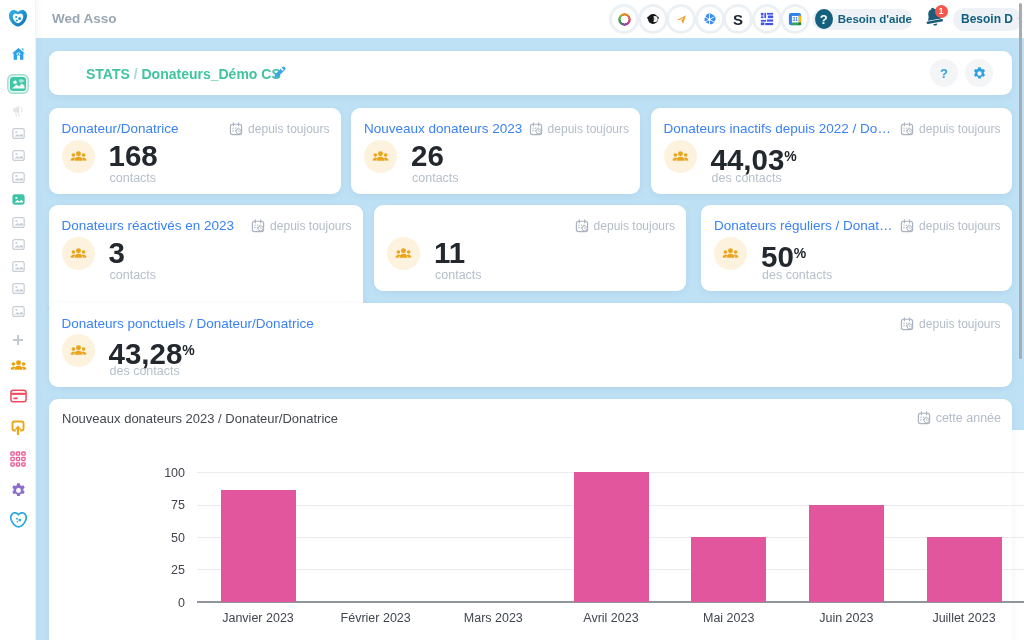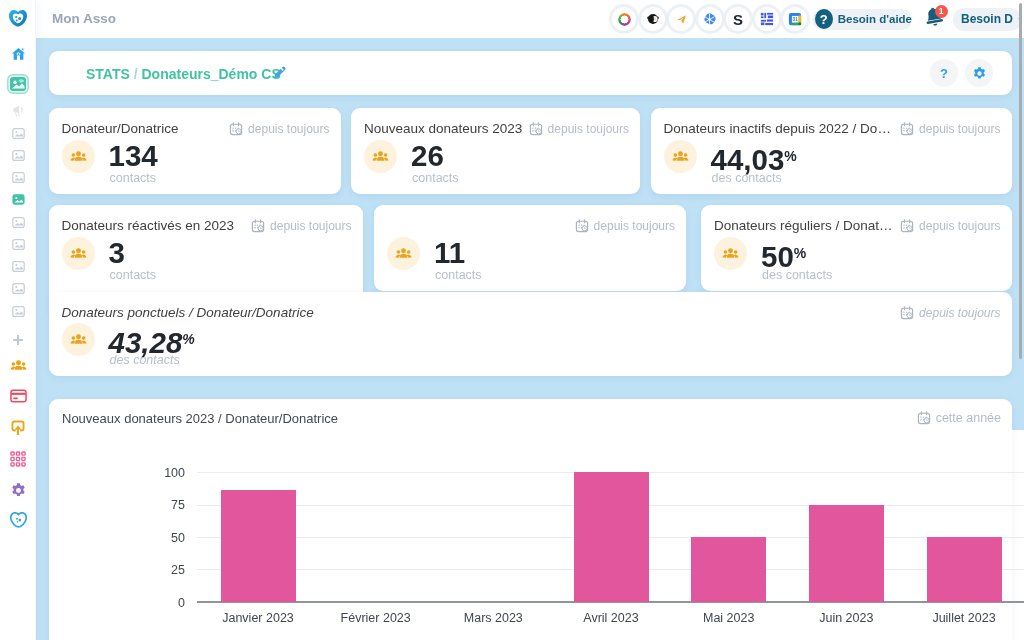--- a/index.html
+++ b/index.html
@@ -31,21 +31,21 @@
   #bellwrap { left:921px; top:4px; width:28px; height:28px; z-index:7; }
   #badge { left:934.5px; top:4.5px; width:13px; height:13px; border-radius:50%; background:#f7564d;
     color:#fff; font-size:8.5px; font-weight:bold; text-align:center; line-height:13px; z-index:8; }
   
   #hcard { left:48.5px; top:51px; width:963px; height:44px; }
   #crumb { left:86px; top:66px; font-size:14px; font-weight:bold; color:#41c3a2; z-index:3; }
   #crumb .sl { color:#a5dccd; font-weight:bold; }
   .roundbtn { position:absolute; width:28px; height:28px; border-radius:50%; background:#f3f5f7;
     z-index:3; display:flex; align-items:center; justify-content:center; }
   
-  .sc .tt { position:absolute; left:13px; top:13px; right:116px; font-size:13.5px; color:#404040; font-weight:500; white-space:nowrap; overflow:hidden; text-overflow:ellipsis;}
+  .sc .tt { position:absolute; left:13px; top:13px; right:116px; font-size:13.5px; color:#3b82f6; font-weight:500; white-space:nowrap; overflow:hidden; text-overflow:ellipsis;}
   .sc .cal { position:absolute; right:11px; top:14px; font-size:12px; color:#b3bcc8;
     display:flex; align-items:flex-end; gap:5px; font-weight:500;}
   .sc .ic { position:absolute; left:13px; top:31.5px; width:33px; height:33px; border-radius:50%;
     background:#fdf2dd; display:flex; align-items:center; justify-content:center; }
   .sc .num { position:absolute; left:60px; top:31.5px; font-size:29.5px; font-weight:bold;
     color:#23282f; letter-spacing:0; line-height:32px; }
   .sc .num sup { font-size:14px; vertical-align:9px;}
   .sc .sub { position:absolute; left:61px; top:63px; font-size:12.5px; color:#b6bfcb; font-weight:500;}
   
   .r3 .ic { top:31px; }
@@ -94,21 +94,21 @@
 </symbol>
 <symbol id="gearico" viewBox="0 0 20 20">
   <path fill="currentColor" d="M8.4 1.6 h3.2 l.45 2.2 a6.5 6.5 0 0 1 1.55.9 l2.15-.75 1.6 2.75 -1.7 1.5 a6.6 6.6 0 0 1 0 1.8 l1.7 1.5 -1.6 2.75 -2.15-.75 a6.5 6.5 0 0 1 -1.55.9 l-.45 2.2 h-3.2 l-.45-2.2 a6.5 6.5 0 0 1 -1.55-.9 l-2.15.75 -1.6-2.75 1.7-1.5 a6.6 6.6 0 0 1 0-1.8 l-1.7-1.5 1.6-2.75 2.15.75 a6.5 6.5 0 0 1 1.55-.9 z M10 7.1 a2.9 2.9 0 1 0 0 5.8 a2.9 2.9 0 0 0 0-5.8 z"></path>
 </symbol>
 </defs>
 </svg>
 <div id="bluebg" class="abs"></div>
 <div id="bluestrip" class="abs"></div>
 <div id="topbar" class="abs"></div>
 <div id="sidebar" class="abs"></div>
-<div id="monasso" class="abs">Mon Asso</div>
+<div id="monasso" class="abs">Wed Asso</div>
 
 <div id="hcard" class="card"></div>
 <div id="crumb" class="abs">STATS <span class="sl">/</span> Donateurs_Démo CS</div>
 <div class="roundbtn" style="left:930px; top:59px; color:#2d9fe2; font-weight:bold; font-size:13px;">?</div>
 <div class="roundbtn" id="gearbtn" style="left:965px; top:59px;">
     <svg width="15" height="15" viewBox="0 0 20 20" style="color:#2d9fe2">
       <use href="#gearico"></use>
     </svg>
   </div>
 
@@ -192,21 +192,21 @@
 <div class="card sc" style="left:48.5px; top:108px; width:292px; height:86px;">
   <div class="tt">Donateur/Donatrice</div>
     <div class="cal"><svg width="14" height="14" viewBox="0 0 16 16" style="color:#aab3bf">
         <use href="#calico"></use>
       </svg>depuis toujours</div>
   <div class="ic">
       <svg width="19" height="19" viewBox="0 0 20 20" style="color:#eba41d">
         <use href="#pplico"></use>
       </svg>
     </div>
-    <div class="num">134</div>
+    <div class="num">168</div>
     <div class="sub">contacts</div>
 </div>
 <div class="card sc" style="left:351px; top:108px; width:289px; height:86px;">
   <div class="tt">Nouveaux donateurs 2023</div>
     <div class="cal"><svg width="14" height="14" viewBox="0 0 16 16" style="color:#aab3bf">
         <use href="#calico"></use>
       </svg>depuis toujours</div>
   <div class="ic">
       <svg width="19" height="19" viewBox="0 0 20 20" style="color:#eba41d">
         <use href="#pplico"></use>
@@ -259,21 +259,21 @@
         <use href="#calico"></use>
       </svg>depuis toujours</div>
   <div class="ic">
       <svg width="19" height="19" viewBox="0 0 20 20" style="color:#eba41d">
         <use href="#pplico"></use>
       </svg>
     </div>
     <div class="num">50<sup>%</sup></div>
     <div class="sub">des contacts</div>
 </div>
-<div class="card sc r3" style="left:48.5px; top:292px; width:963px; height:84px;font-style:italic;">
+<div class="card sc r3" style="left:48.5px; top:303px; width:963px; height:84px;">
   <div class="tt">Donateurs ponctuels / Donateur/Donatrice</div>
     <div class="cal"><svg width="14" height="14" viewBox="0 0 16 16" style="color:#aab3bf">
         <use href="#calico"></use>
       </svg>depuis toujours</div>
   <div class="ic">
       <svg width="19" height="19" viewBox="0 0 20 20" style="color:#eba41d">
         <use href="#pplico"></use>
       </svg>
     </div>
     <div class="num">43,28<sup>%</sup></div>

